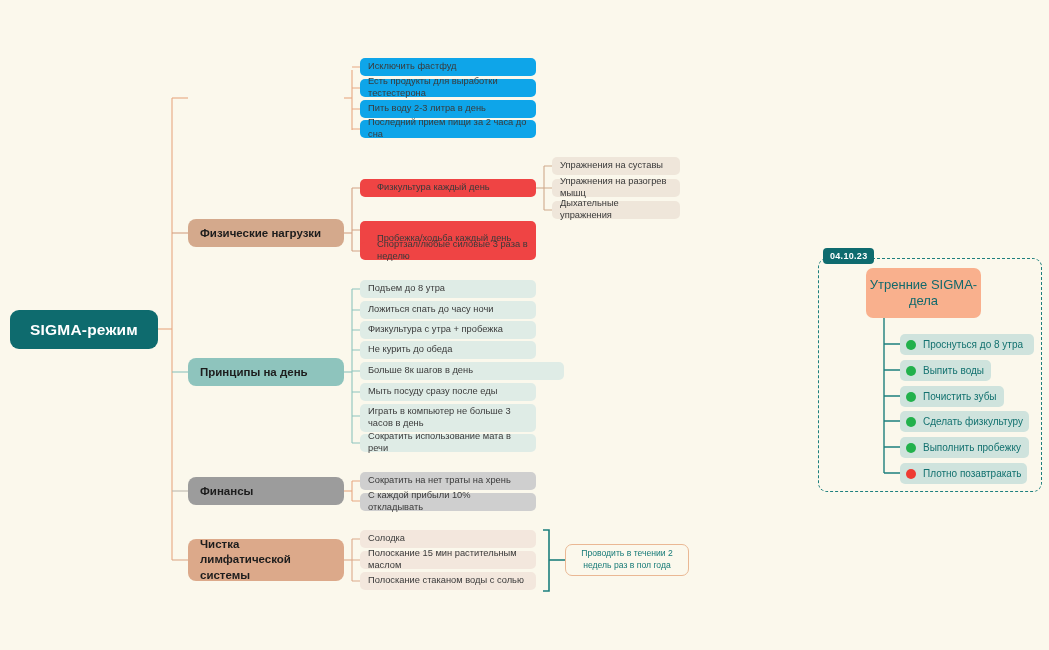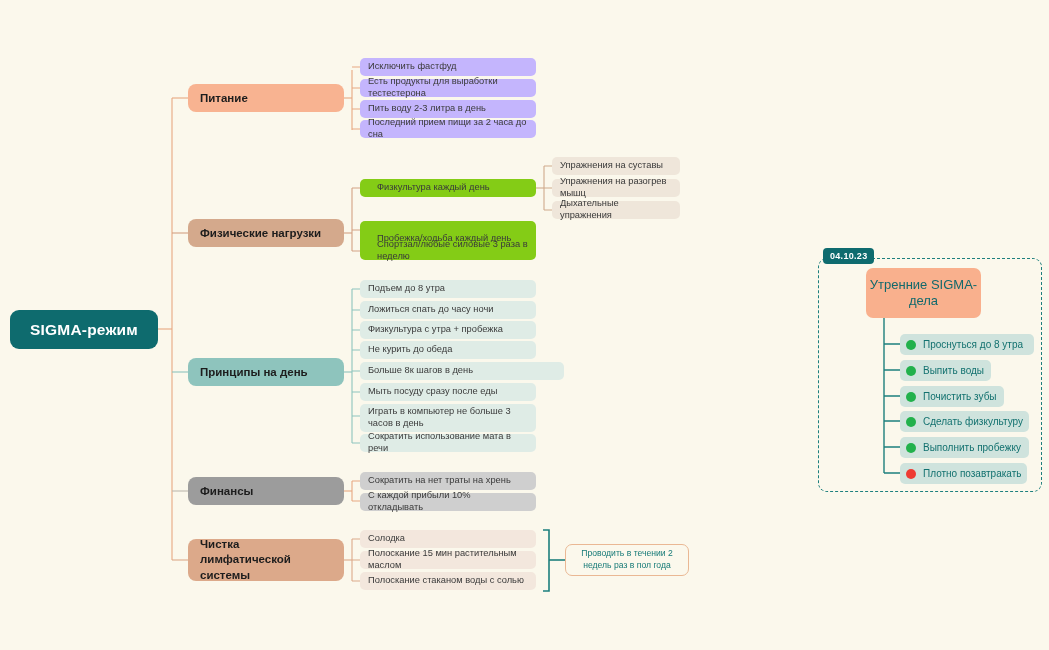--- a/index.html
+++ b/index.html
@@ -39,22 +39,22 @@
   .b-lymph  {top:539px;height:42px;background:#dca98a;line-height:1.35;}
 
   
   .leaf{
     position:absolute;box-sizing:border-box;
     border-radius:5px;font-size:9.3px;color:#3a3a3a;
     display:flex;align-items:center;
     padding:0 8px;line-height:1.25;
   }
   .leaf.two{align-items:center;}
-  .lf-food  {background:#c4b5fd;}
-  .lf-phys  {background:#84cc16;padding-left:17px;}
+  .lf-food  {background:#0ea5e9;}
+  .lf-phys  {background:#ef4444;padding-left:17px;}
   .lf-phys3 {background:#efe6da;}
   .lf-princ {background:#dfece6;}
   .lf-fin   {background:#cfcfcf;}
   .lf-lymph {background:#f3e7dd;}
 
   
   .note{
     position:absolute;left:565px;top:544px;width:124px;height:32px;
     border:1px solid #eab894;border-radius:7px;background:#fbf8ec;
     color:#167a77;font-size:8.6px;line-height:1.35;text-align:center;
@@ -137,23 +137,20 @@
         <path d="M884 344 L900 344 M884 370 L900 370 M884 396 L900 396
                  M884 421 L900 421 M884 447 L900 447 M884 473 L900 473"></path>
       </g>
     </g>
   </svg>
 
   <div class="node root">
     <span>SIGMA-режим</span>
   </div>
 
-  <div class="node branch b-food">
-    <span>Питание</span>
-  </div>
   <div class="leaf lf-food" style="left:360px;top:58px;width:176px;height:18px;">Исключить фастфуд</div>
   <div class="leaf lf-food" style="left:360px;top:79px;width:176px;height:18px;">Есть продукты для выработки тестестерона</div>
   <div class="leaf lf-food" style="left:360px;top:100px;width:176px;height:18px;">Пить воду 2-3 литра в день</div>
   <div class="leaf lf-food" style="left:360px;top:120px;width:176px;height:18px;">Последний прием пищи за 2 часа до сна</div>
 
   <div class="node branch b-phys">
     <span>Физические нагрузки</span>
   </div>
   <div class="leaf lf-phys" style="left:360px;top:179px;width:176px;height:18px;">Физкультура каждый день</div>
   <div class="leaf lf-phys" style="left:360px;top:221px;width:176px;height:36px;">Пробежка/ходьба каждый день</div>

